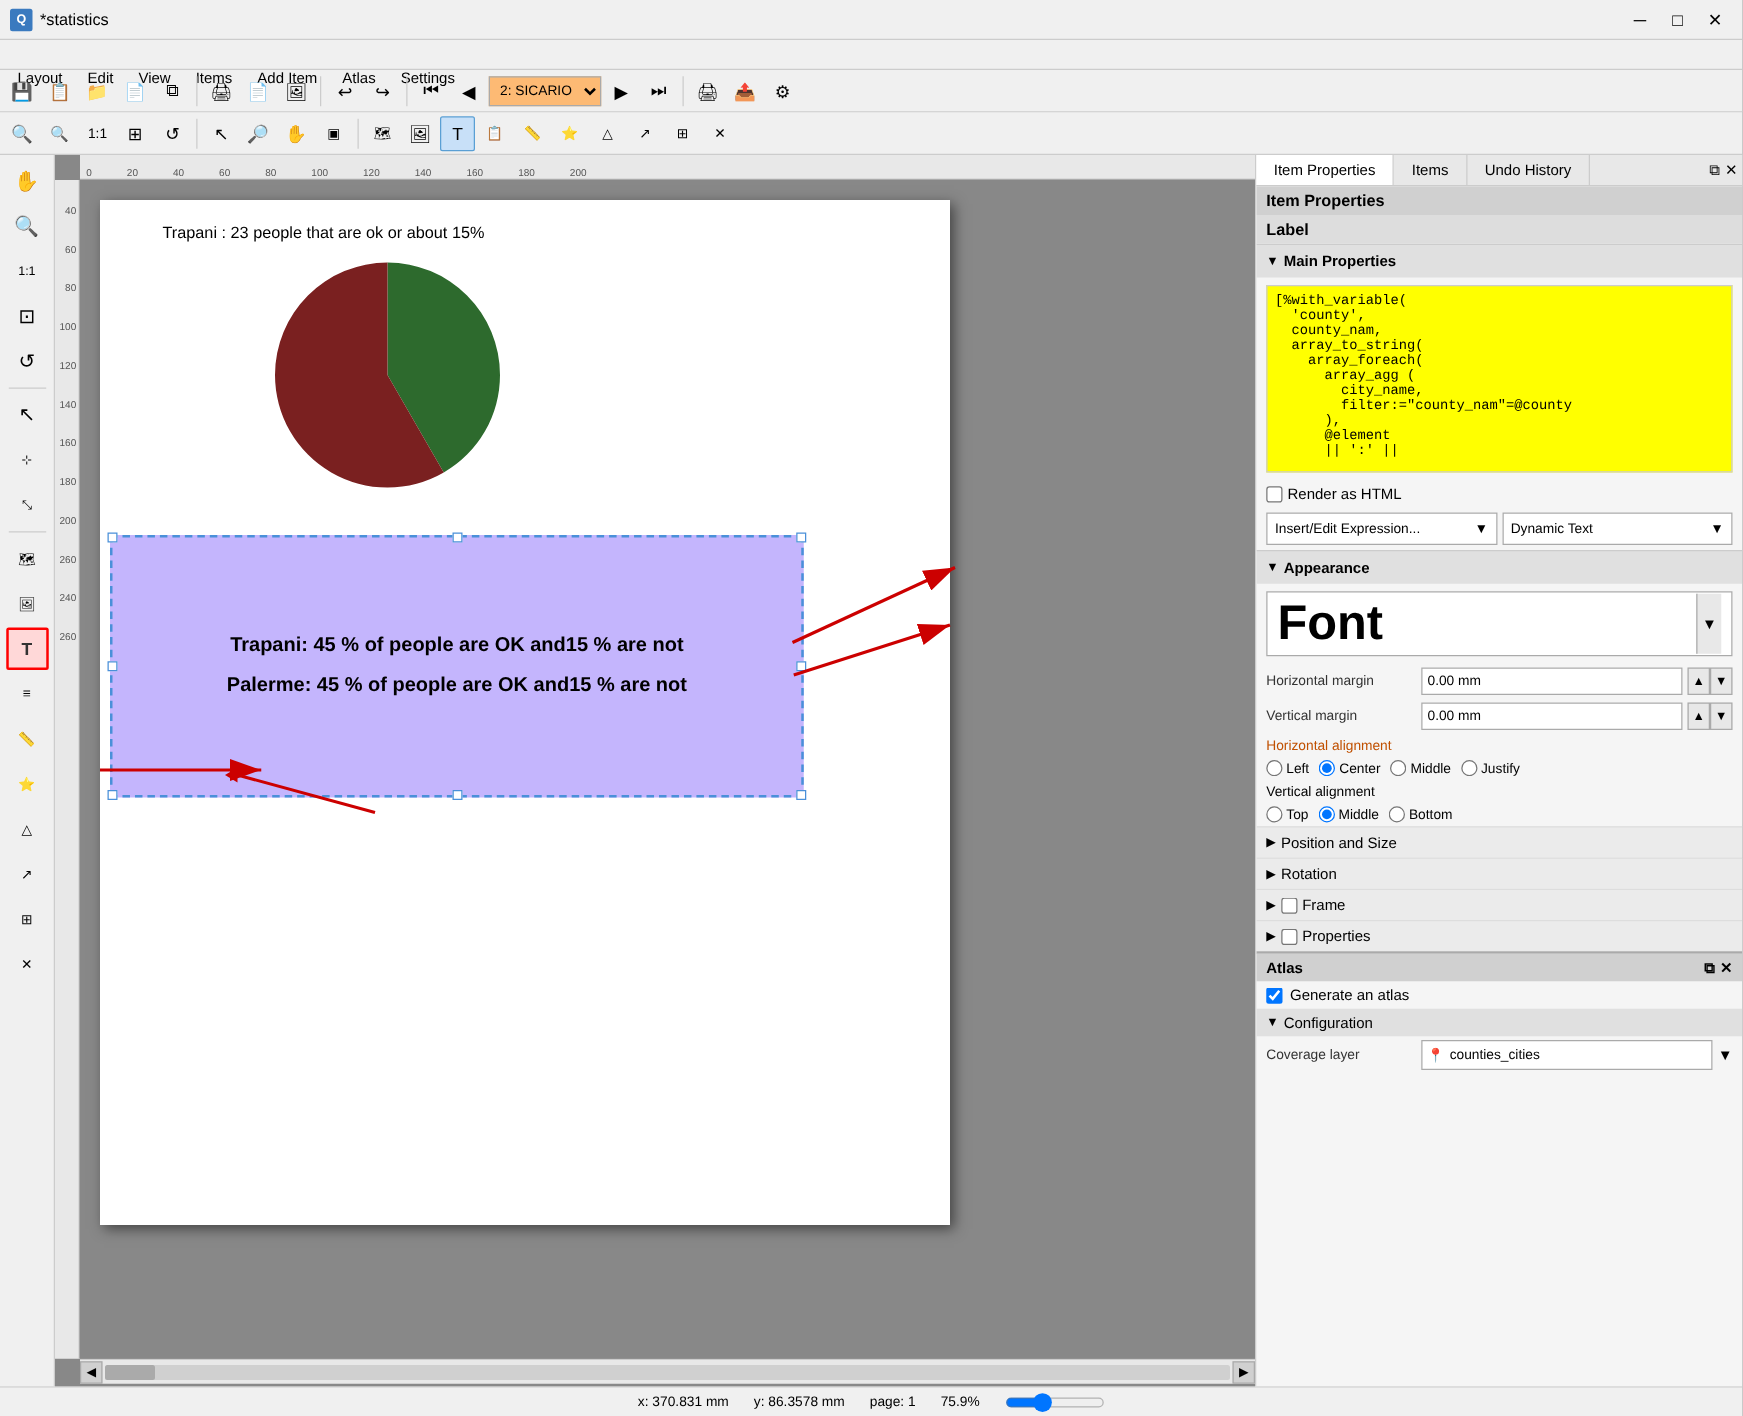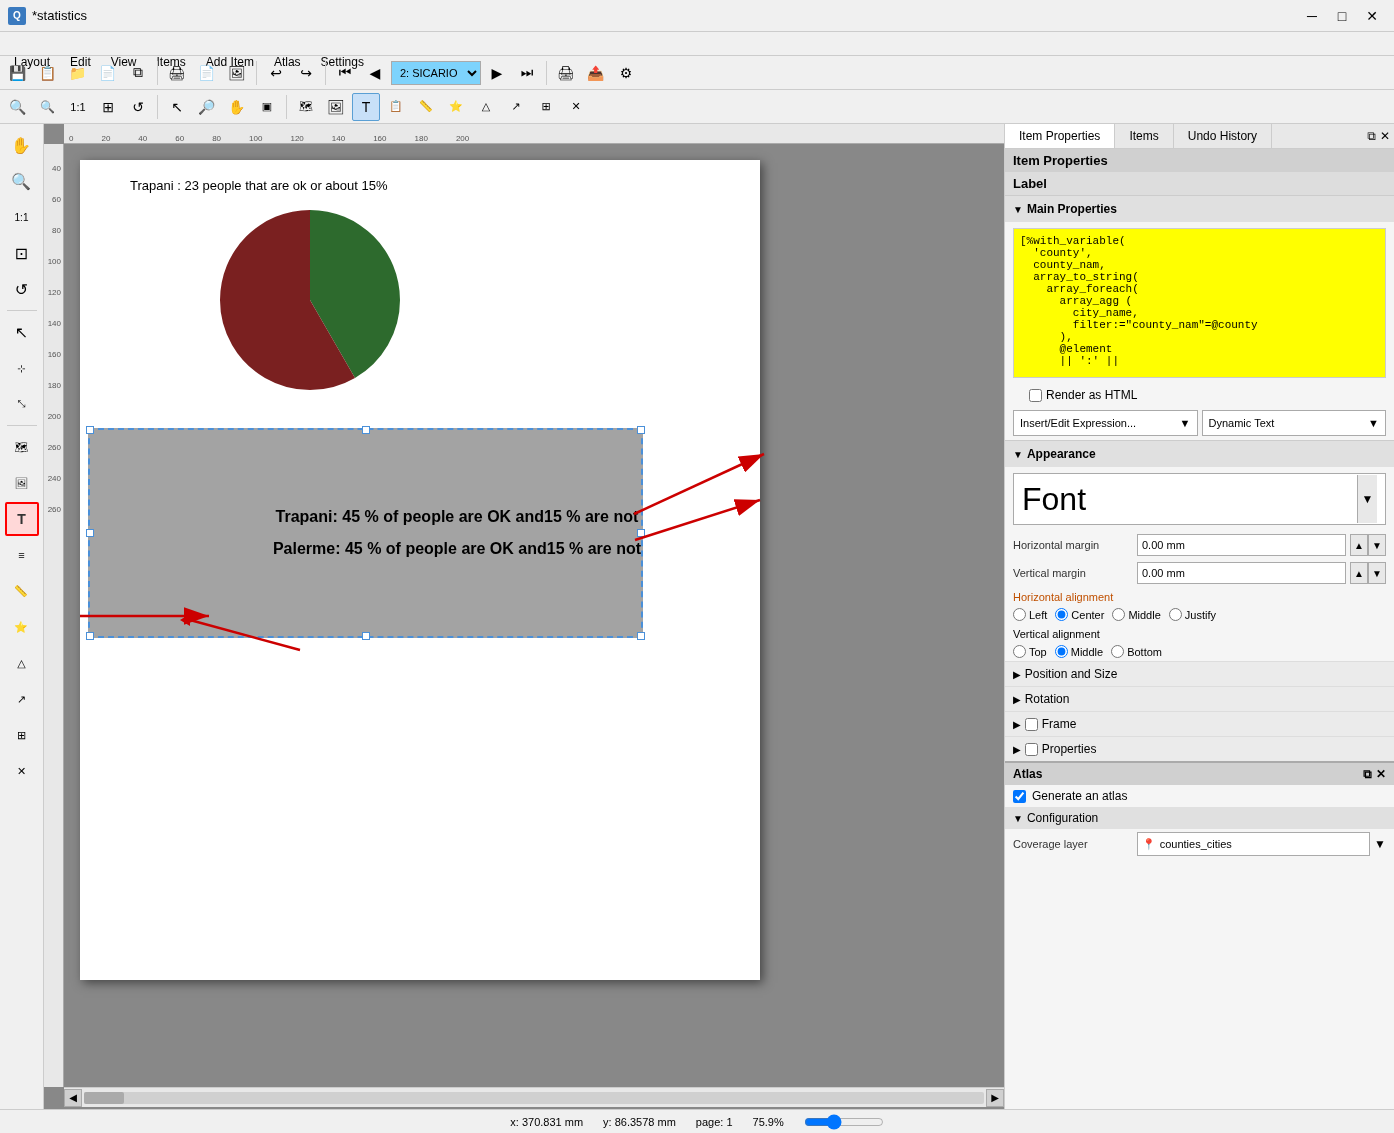--- a/index.html
+++ b/index.html
@@ -14,21 +14,21 @@
 
     
     .menubar { background: #f0f0f0; height: 24px; display: flex; align-items: center; padding: 0 4px; border-bottom: 1px solid #ccc; }
     .menu-item { padding: 2px 10px; cursor: pointer; font-size: 12px; margin-top: 36px; }
 
     
     .toolbar { background: #f0f0f0; height: 34px; display: flex; align-items: center; padding: 2px 4px; border-bottom: 1px solid #ccc; gap: 2px; }
     .toolbar2 { background: #f0f0f0; height: 34px; display: flex; align-items: center; padding: 2px 4px; border-bottom: 1px solid #ccc; gap: 2px; }
     .tb-btn { width: 28px; height: 28px; border: 1px solid transparent; background: transparent; cursor: pointer; display: flex; align-items: center; justify-content: center; font-size: 14px; border-radius: 2px; }
     .tb-sep { width: 1px; height: 24px; background: #ccc; margin: 0 3px; }
-    .tb-combo { height: 24px; border: 1px solid #aaa; background: #7dd3fc; padding: 0 4px; font-size: 11px; min-width: 90px; cursor: pointer; }
+    .tb-combo { height: 24px; border: 1px solid #aaa; background: #fdba74; padding: 0 4px; font-size: 11px; min-width: 90px; cursor: pointer; }
 
     
     .main-layout { display: flex; height: calc(1133px - 32px - 24px - 34px - 34px - 24px); }
 
     
     .left-toolbar { width: 44px; background: #f0f0f0; border-right: 1px solid #ccc; display: flex; flex-direction: column; align-items: center; padding: 4px 2px; gap: 2px; overflow-y: auto; }
     .lt-btn { width: 34px; height: 34px; border: 1px solid transparent; background: transparent; cursor: pointer; display: flex; align-items: center; justify-content: center; font-size: 16px; border-radius: 2px; position: relative; }
     .lt-btn.active-red { background: #ffd8d8; border-color: #cc4444; }
     .lt-sep { width: 30px; height: 1px; background: #ccc; margin: 2px 0; }
 
@@ -46,31 +46,31 @@
 
     
     .section-header { display: flex; align-items: center; gap: 4px; padding: 6px 8px; background: #e0e0e0; cursor: pointer; border-top: 1px solid #ccc; }
     .section-header .arrow { font-size: 10px; }
     .section-title { font-weight: 600; font-size: 12px; }
 
     
     .expr-editor { background: #ffff00; margin: 6px 8px; padding: 6px; font-family: 'Courier New', monospace; font-size: 11px; min-height: 150px; overflow-y: auto; white-space: pre; border: 1px solid #ccc; }
 
     
-    .render-html-row { display: flex; align-items: center; gap: 6px; padding: 4px 24px; }
+    .render-html-row { display: flex; align-items: center; gap: 6px; padding: 4px 8px; }
     .checkbox-label { display: flex; align-items: center; gap: 4px; font-size: 12px; }
 
     
     .insert-row { display: flex; gap: 4px; padding: 4px 8px; align-items: flex-end; }
     .insert-btn { flex: 1; height: 26px; border: 1px solid #aaa; background: white; cursor: pointer; font-size: 11px; display: flex; align-items: center; gap: 4px; padding: 0 6px; }
     .dynamic-btn { flex: 1; height: 26px; border: 1px solid #aaa; background: white; cursor: pointer; font-size: 11px; display: flex; align-items: center; justify-content: space-between; padding: 0 6px; }
 
     
     .font-display { margin: 6px 8px; height: 52px; border: 1px solid #aaa; background: white; display: flex; align-items: center; justify-content: space-between; padding: 0 8px; }
-    .font-name-big { font-size: 32px; font-weight: normal; }
+    .font-name-big { font-size: 39px; font-weight: bold; }
     .font-dropdown-btn { width: 20px; height: 48px; border-left: 1px solid #aaa; background: #e8e8e8; display: flex; align-items: center; justify-content: center; cursor: pointer; }
 
     
     .prop-row { display: flex; align-items: center; padding: 3px 8px; gap: 4px; }
     .prop-label { width: 120px; font-size: 11px; color: #333; }
     .prop-input { flex: 1; height: 22px; border: 1px solid #aaa; background: white; padding: 0 4px; font-size: 11px; }
     .spin-btn { width: 18px; height: 22px; border: 1px solid #aaa; background: #e8e8e8; cursor: pointer; display: flex; align-items: center; justify-content: center; font-size: 10px; }
     .spin-container { display: flex; }
 
     
@@ -235,21 +235,21 @@
 
           <div style="position:absolute; top:40px; left:130px; width:210px; height:200px;">
             <svg viewBox="0 0 200 200" width="200" height="200">
 
               <path d="M100,100 L100,10 A90,90 0 0,1 190,100 A90,90 0 0,1 145,178 Z" fill="#2d6a2d"></path>
 
               <path d="M100,100 L145,178 A90,90 0 0,1 10,100 A90,90 0 0,1 100,10 Z" fill="#7a2020"></path>
             </svg>
           </div>
 
-          <div style="position:absolute; top:268px; left:8px; width:555px; height:210px; border: 2px dashed #4a90d9; background:#a3a3a3; display:flex; align-items:flex-end; justify-content:center; flex-direction:column;">
+          <div style="position:absolute; top:268px; left:8px; width:555px; height:210px; border: 2px dashed #4a90d9; background:#c4b5fd; display:flex; align-items:center; justify-content:center; flex-direction:column;">
 
             <div style="position:absolute; top:-4px; left:-4px; width:8px; height:8px; background:white; border:1px solid #4a90d9;"></div>
             <div style="position:absolute; top:-4px; left:50%; margin-left:-4px; width:8px; height:8px; background:white; border:1px solid #4a90d9;"></div>
             <div style="position:absolute; top:-4px; right:-4px; width:8px; height:8px; background:white; border:1px solid #4a90d9;"></div>
             <div style="position:absolute; bottom:-4px; left:-4px; width:8px; height:8px; background:white; border:1px solid #4a90d9;"></div>
             <div style="position:absolute; bottom:-4px; left:50%; margin-left:-4px; width:8px; height:8px; background:white; border:1px solid #4a90d9;"></div>
             <div style="position:absolute; bottom:-4px; right:-4px; width:8px; height:8px; background:white; border:1px solid #4a90d9;"></div>
             <div style="position:absolute; top:50%; left:-4px; margin-top:-4px; width:8px; height:8px; background:white; border:1px solid #4a90d9;"></div>
             <div style="position:absolute; top:50%; right:-4px; margin-top:-4px; width:8px; height:8px; background:white; border:1px solid #4a90d9;"></div>
 

